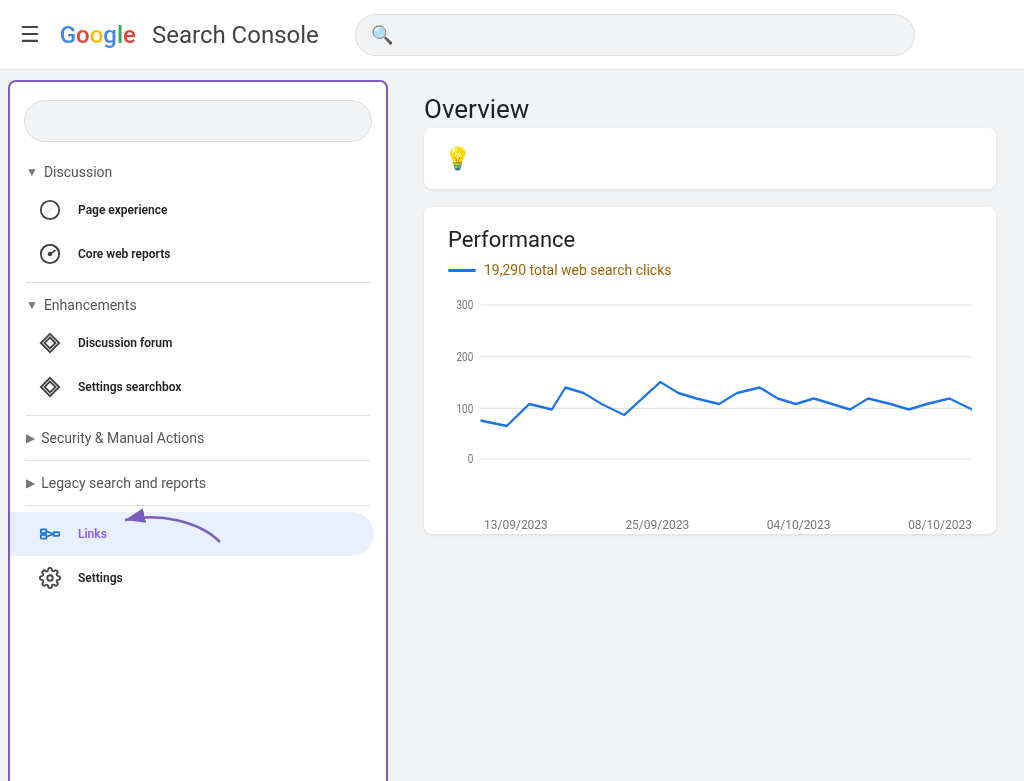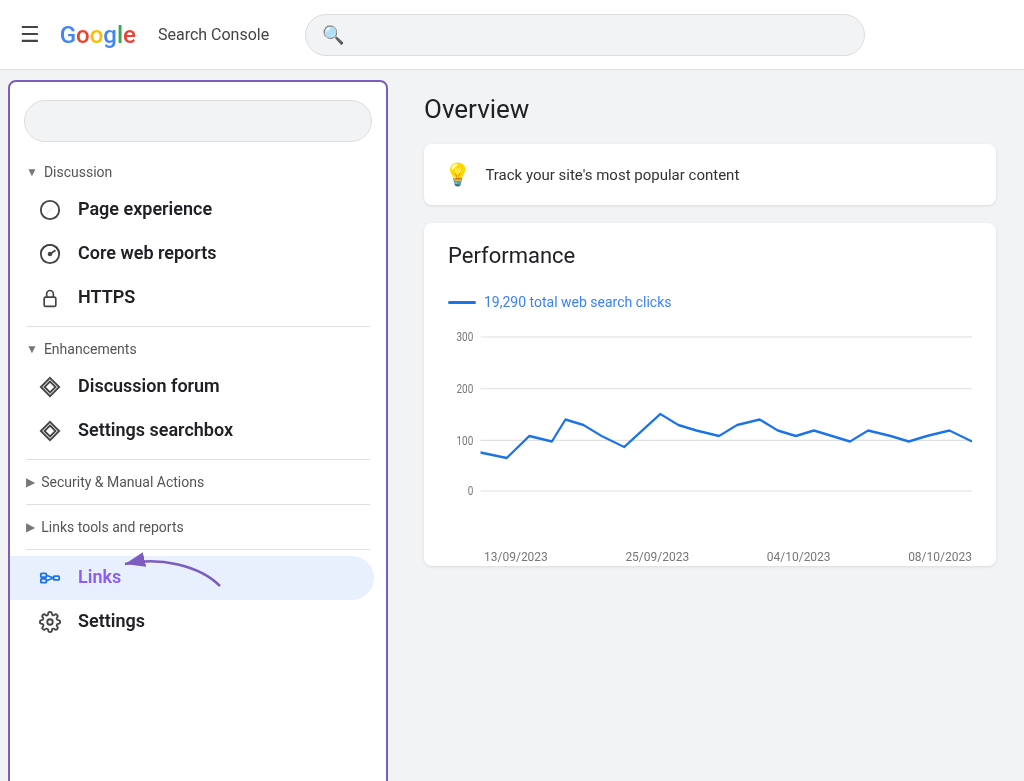--- a/index.html
+++ b/index.html
@@ -24,38 +24,38 @@
     }
     .hamburger-icon {
       font-size: 22px;
       color: #444;
       cursor: pointer;
       padding: 4px;
     }
     .logo {
       display: flex;
       align-items: center;
-      gap: 22px;
+      gap: 16px;
       font-size: 22px;
       font-weight: 400;
       color: #444;
     }
     .logo-google {
       font-size: 24px;
       font-weight: 500;
     }
     .logo-g { color: #4285F4; }
     .logo-o1 { color: #EA4335; }
     .logo-o2 { color: #FBBC05; }
     .logo-g2 { color: #4285F4; }
     .logo-l { color: #34A853; }
     .logo-e { color: #EA4335; }
     .logo-text {
       color: #444;
-      font-size: 16px;
+      font-size: 24px;
       font-weight: 400;
     }
     .search-bar {
       margin-left: 20px;
       flex: 1;
       max-width: 560px;
       height: 42px;
       background: #f1f3f4;
       border-radius: 24px;
       display: flex;
@@ -107,22 +107,23 @@
       gap: 6px;
       user-select: none;
     }
     .sidebar-section-header .chevron {
       font-size: 12px;
       color: #777;
     }
 
     .sidebar-item {
       display: flex;
+      align-items: center;
       padding: 10px 20px 10px 28px;
-      font-size: 18px;
+      font-size: 12px;
       font-weight: 600;
       color: #202124;
       cursor: pointer;
       gap: 16px;
       border-radius: 0 24px 24px 0;
       margin-right: 12px;
     }
     .sidebar-item.active {
       background: #e8f0fe;
       color: #8b5cf6;
@@ -147,21 +148,21 @@
       flex: 1;
       background: #f1f3f4;
       padding: 24px 28px;
       overflow: hidden;
     }
 
     .page-title {
       font-size: 26px;
       font-weight: 400;
       color: #202124;
-      margin-bottom: 20px;
+      margin-bottom: 4px;
     }
 
     .tip-card {
       background: #fff;
       border-radius: 8px;
       padding: 18px 20px;
       display: flex;
       align-items: center;
       gap: 14px;
       margin-bottom: 18px;
@@ -178,28 +179,28 @@
       background: #fff;
       border-radius: 8px;
       padding: 20px 24px;
       box-shadow: 0 1px 3px rgba(0,0,0,0.1);
       overflow: hidden;
     }
     .perf-title {
       font-size: 22px;
       font-weight: 400;
       color: #202124;
-      margin-bottom: 26px;
+      margin-bottom: 10px;
     }
     .perf-legend {
       display: flex;
       align-items: center;
       gap: 8px;
       font-size: 14px;
-      color: #3b82f6;
+      color: #a16207;
       margin-bottom: 16px;
     }
     .legend-line {
       width: 28px;
       height: 3px;
       background: #1a73e8;
       border-radius: 2px;
     }
 
     .chart-area {
@@ -264,29 +265,20 @@
         <svg width="22" height="22" viewBox="0 0 24 24" fill="none" stroke="#444" stroke-width="2">
           <circle cx="12" cy="12" r="10" stroke-dasharray="31.4 31.4" stroke-dashoffset="15.7" transform="rotate(-90 12 12)"></circle>
           <circle cx="12" cy="12" r="10"></circle>
           <line x1="12" y1="12" x2="18" y2="8"></line>
           <circle cx="12" cy="12" r="1.5" fill="#444"></circle>
         </svg>
       </span>
       <span>Core web reports</span>
     </div>
 
-    <div class="sidebar-item">
-      <span class="item-icon">
-        <svg width="20" height="22" viewBox="0 0 24 24" fill="none" stroke="#444" stroke-width="2">
-          <rect x="5" y="11" width="14" height="11" rx="2" ry="2"></rect>
-          <path d="M8 11V7a4 4 0 0 1 8 0v4"></path>
-        </svg>
-      </span>
-      <span>HTTPS</span>
-    </div>
 
     <div class="sidebar-divider"></div>
 
     <div class="sidebar-section-header">
       <span class="chevron">▼</span>
       <span>Enhancements</span>
     </div>
 
     <div class="sidebar-item">
       <span class="item-icon">
@@ -312,21 +304,21 @@
 
     <div class="sidebar-section-header">
       <span class="chevron">▶</span>
       <span>Security &amp; Manual Actions</span>
     </div>
 
     <div class="sidebar-divider"></div>
 
     <div class="sidebar-section-header">
       <span class="chevron">▶</span>
-      <span>Links tools and reports</span>
+      <span>Legacy search and reports</span>
     </div>
 
     <div class="sidebar-divider"></div>
 
     <div class="sidebar-item active" style="position:relative;">
       <span class="item-icon">
         <svg width="22" height="22" viewBox="0 0 24 24" fill="none" stroke="#1a73e8" stroke-width="2">
           <rect x="2" y="7" width="6" height="4" rx="1"></rect>
           <rect x="2" y="13" width="6" height="4" rx="1"></rect>
           <rect x="16" y="10" width="6" height="4" rx="1"></rect>
@@ -355,21 +347,20 @@
       </span>
       <span>Settings</span>
     </div>
   </div>
 
   <div class="main">
     <h1 class="page-title">Overview</h1>
 
     <div class="tip-card">
       <span class="tip-icon">💡</span>
-      <span>Track your site's most popular content</span>
     </div>
 
     <div class="perf-card">
       <div class="perf-title">Performance</div>
       <div class="perf-legend">
         <div class="legend-line"></div>
         <span>19,290 total web search clicks</span>
       </div>
       <div class="chart-area">
         <svg class="chart-svg" viewBox="0 0 580 200" preserveAspectRatio="none">

